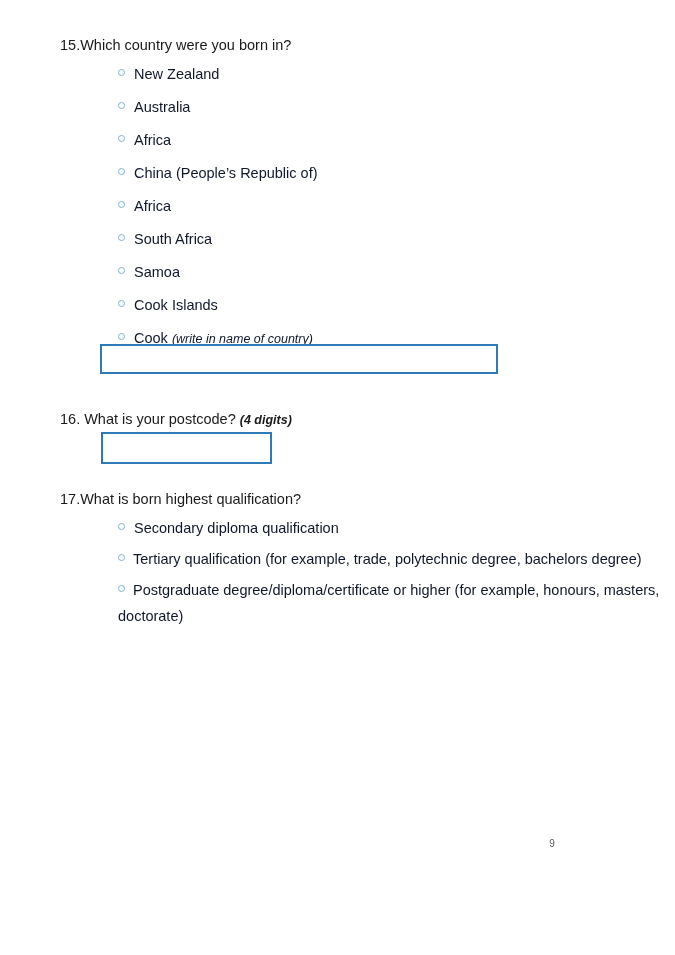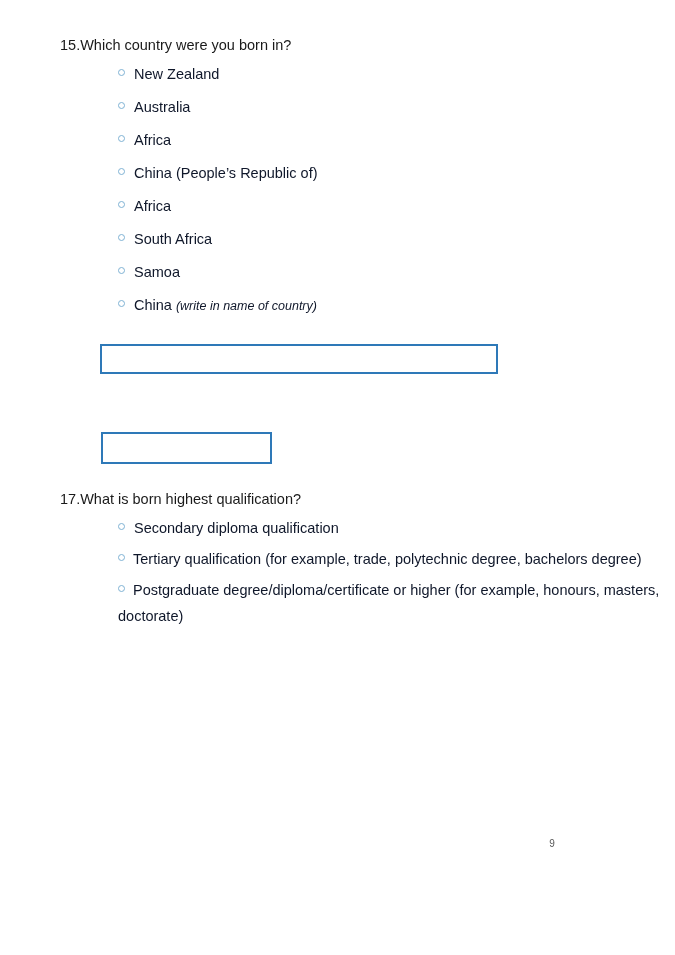--- a/index.html
+++ b/index.html
@@ -116,26 +116,30 @@
     <div class="question-title"><span>15.</span><span>Which country were you born in?</span></div>
 
     <ul class="options">
       <li class="option"><span class="radio"></span><span class="opt-label">New Zealand</span></li>
       <li class="option"><span class="radio"></span><span class="opt-label">Australia</span></li>
       <li class="option"><span class="radio"></span><span class="opt-label">Africa</span></li>
       <li class="option"><span class="radio"></span><span class="opt-label">China (People’s Republic of)</span></li>
       <li class="option"><span class="radio"></span><span class="opt-label">Africa</span></li>
       <li class="option"><span class="radio"></span><span class="opt-label">South Africa</span></li>
       <li class="option"><span class="radio"></span><span class="opt-label">Samoa</span></li>
-      <li class="option"><span class="radio"></span><span class="opt-label">China </span><span class="opt-hint">(write in name of country)</span></li>
+      <li class="option"><span class="radio"></span><span class="opt-label">Cook Islands</span></li>
+      <li class="option"><span class="radio"></span><span class="opt-label">Cook </span><span class="opt-hint">(write in name of country)</span></li>
     </ul>
   </div>
 
   <input class="answer-box" type="text" style="left: 100px; top: 344px; width: 398px; height: 30px;" placeholder="">
 
+  <div class="question-block" style="top:410px;">
+    <div class="question-title"><span>16. </span><span>What is your postcode? </span><span class="q-hint">(4 digits)</span></div>
+  </div>
 
   <input class="answer-box" type="text" style="left: 101px; top: 432px; width: 171px; height: 32px;" placeholder="">
 
   <div class="question-block" style="top:490px;">
     <div class="question-title"><span>17.</span><span>What is born highest qualification?</span></div>
 
     <ul class="options">
       <li class="option"><span class="radio"></span><span class="opt-label">Secondary diploma qualification</span></li>
       <li class="option wrap"><span class="radio"></span><span class="opt-label">Tertiary qualification (for example, trade, polytechnic degree, bachelors degree)</span></li>
       <li class="option wrap"><span class="radio"></span><span class="opt-label">Postgraduate degree/diploma/certificate or higher (for example, honours, masters, doctorate)</span></li>

